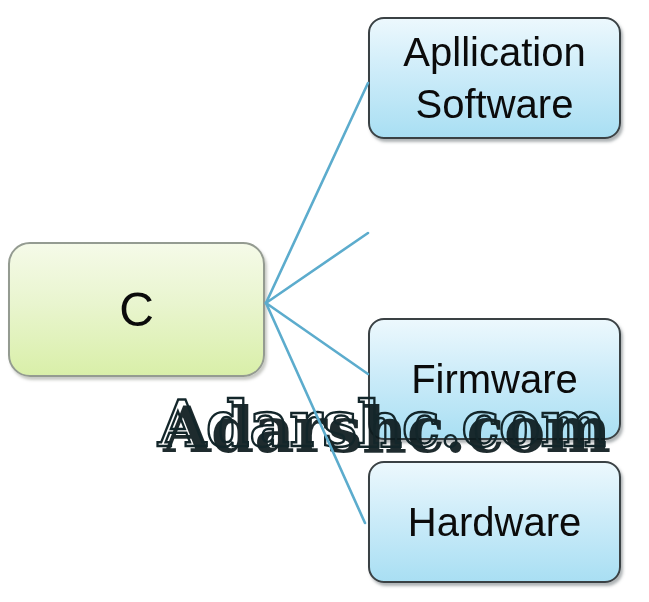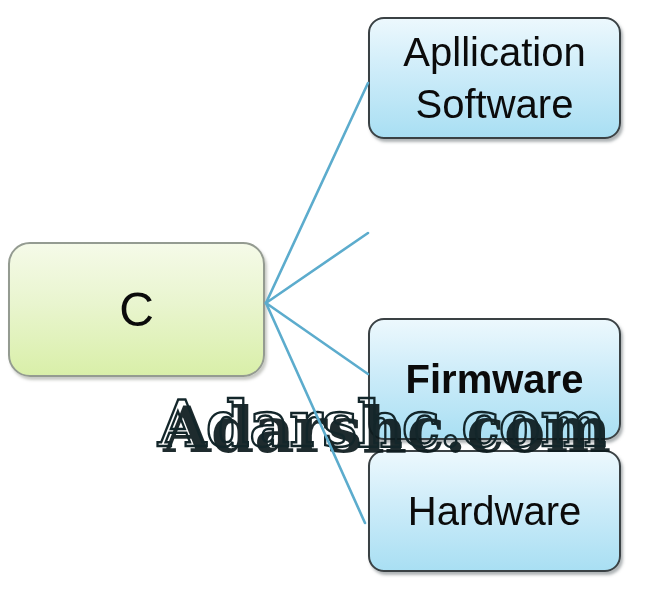--- a/index.html
+++ b/index.html
@@ -32,22 +32,22 @@
     border-radius:16px;
     background:linear-gradient(180deg,#ecf8fd 0%,#cdecf9 45%,#a9dff3 100%);
     box-shadow:2px 3px 3px rgba(95,105,110,0.5);
     font-size:40px;
     line-height:1.3;
     padding:13px 8px;
     z-index:2;
   }
   #child-0{top:17px;}
   #child-1{top:168px;}
-  #child-2{top:318px;font-weight:bold;}
-  #child-3{top:450px;}
+  #child-2{top:318px;}
+  #child-3{top:461px;}
   #connector-layer{
     position:absolute;left:0;top:0;width:649px;height:602px;
     z-index:5;pointer-events:none;
   }
   #watermark-layer{
     position:absolute;left:0;top:0;width:649px;height:602px;
     z-index:4;pointer-events:none;
   }
   .wm-text{
     font-family:"DejaVu Serif", serif;

